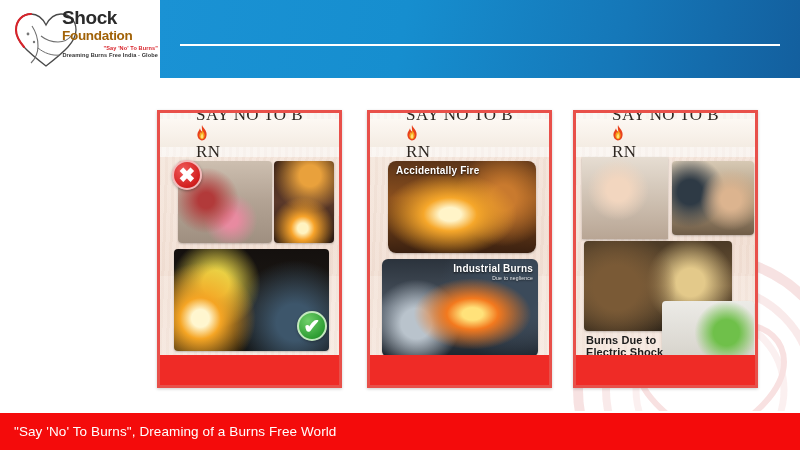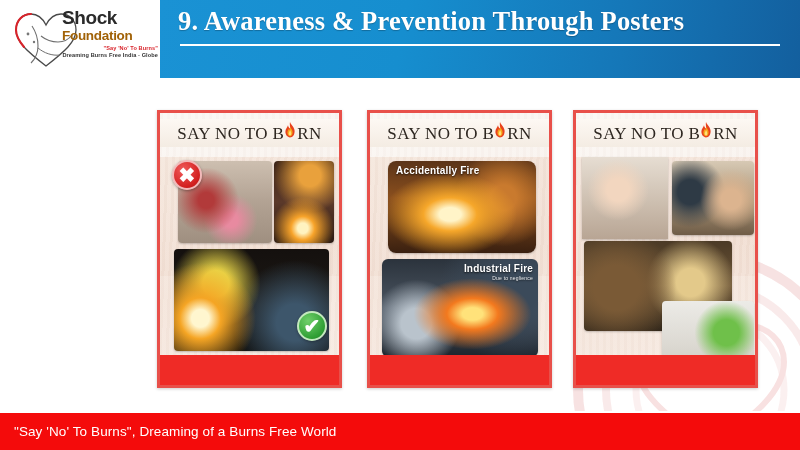--- a/index.html
+++ b/index.html
@@ -100,21 +100,21 @@
   .poster-title-strip {
     position: absolute; left: 0; top: 6px;
     width: 100%; height: 28px;
     background: linear-gradient(180deg,#fdf8f3 0%,#f4ece3 100%);
     display: flex; align-items: center; justify-content: center;
   }
   .poster-title {
     font-family: "Liberation Serif", serif;
     font-size: 17px; color: #2d2620;
     letter-spacing: .4px; white-space: nowrap;
-    display: flex; align-items: baseline;
+    display: flex; align-items: baseline; flex-direction: column;
   }
   .flame-letter {
     display: inline-block; position: relative;
     width: 13px; height: 17px; vertical-align: baseline;
   }
   .flame-letter svg { position: absolute; left: -1px; bottom: -2px; }
 
   .poster-bottom-band {
     position: absolute; left: 0; bottom: 0;
     width: 100%; height: 30px;
@@ -259,21 +259,20 @@
 
   <svg class="watermark" viewBox="0 0 300 300">
     <circle cx="150" cy="150" r="132" fill="none" stroke="#f6dede" stroke-width="10"></circle>
     <circle cx="150" cy="150" r="104" fill="none" stroke="#f9e7e7" stroke-width="8"></circle>
     <circle cx="150" cy="150" r="74" fill="none" stroke="#fbeeee" stroke-width="7"></circle>
     <path d="M150 208 C110 178 76 154 76 122 C76 100 94 86 112 86 C128 86 140 96 150 110
              C160 96 172 86 188 86 C206 86 224 100 224 122 C224 154 190 178 150 208 Z" fill="none" stroke="#f7dcdc" stroke-width="6"></path>
   </svg>
 
   <div class="header-bar"></div>
-  <div class="header-title">9. Awareness &amp; Prevention Through Posters</div>
   <div class="header-rule"></div>
 
   <div class="logo-block">
     <svg class="logo-mark" viewBox="0 0 76 68">
       <path d="M38 60 C20 46 8 36 8 24 C8 14 15 8 23 8 C30 8 35 13 38 19
                C41 13 46 8 53 8 C61 8 68 14 68 24 C68 36 56 46 38 60 Z" fill="none" stroke="#4a4a4a" stroke-width="1.3"></path>
       <path d="M23 8 C15 8 8 14 8 24 C8 30 11 35 16 41" fill="none" stroke="#d8232a" stroke-width="2.1" stroke-linecap="round"></path>
       <path d="M24 20 C28 26 30 33 30 40 C30 47 27 53 23 57" fill="none" stroke="#6f6f6f" stroke-width="1.1"></path>
       <path d="M33 30 C38 34 44 36 50 36 C56 36 61 33 64 29" fill="none" stroke="#6f6f6f" stroke-width="1.1"></path>
       <path d="M30 42 C36 47 44 50 52 49" fill="none" stroke="#6f6f6f" stroke-width="1"></path>
@@ -341,21 +340,21 @@
         <span>RN</span>
       </div>
     </div>
 
     <div class="photo p2-a"></div>
     <div class="photo p2-b"></div>
 
     <div class="label-chip p2-label-a">Accidentally Fire</div>
 
     <div class="label-chip p2-label-b">
-      <span>Industrial Fire</span>
+      <span>Industrial Burns</span>
       <span class="sub">Due to neglience</span>
     </div>
 
     <div class="poster-bottom-band"></div>
   </div>
 
   <div class="poster" id="poster-3">
     <div class="poster-paper"></div>
 
     <div class="poster-title-strip">
@@ -375,20 +374,24 @@
         </span>
         <span>RN</span>
       </div>
     </div>
 
     <div class="photo p3-a"></div>
     <div class="photo p3-b"></div>
     <div class="photo p3-c"></div>
     <div class="photo p3-d"></div>
 
+    <div class="p3-label">
+      <div>Burns Due to</div>
+      <div>Electric Shock</div>
+    </div>
 
     <div class="poster-bottom-band"></div>
   </div>
 
   <div class="footer-sep"></div>
   <div class="footer-bar">
     <div class="footer-text">"Say 'No' To Burns", Dreaming of a Burns Free World</div>
   </div>
 
 </div>

